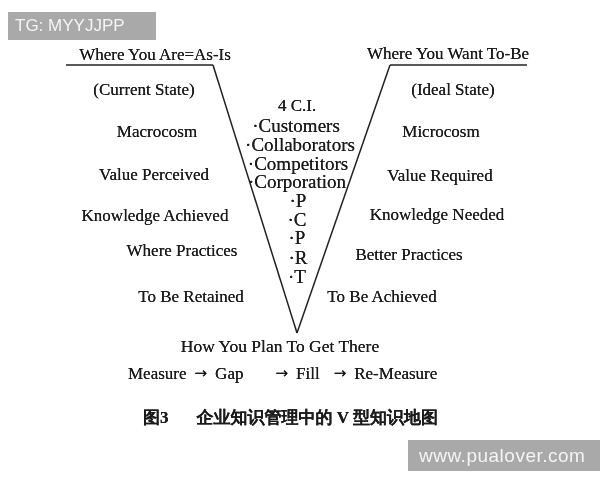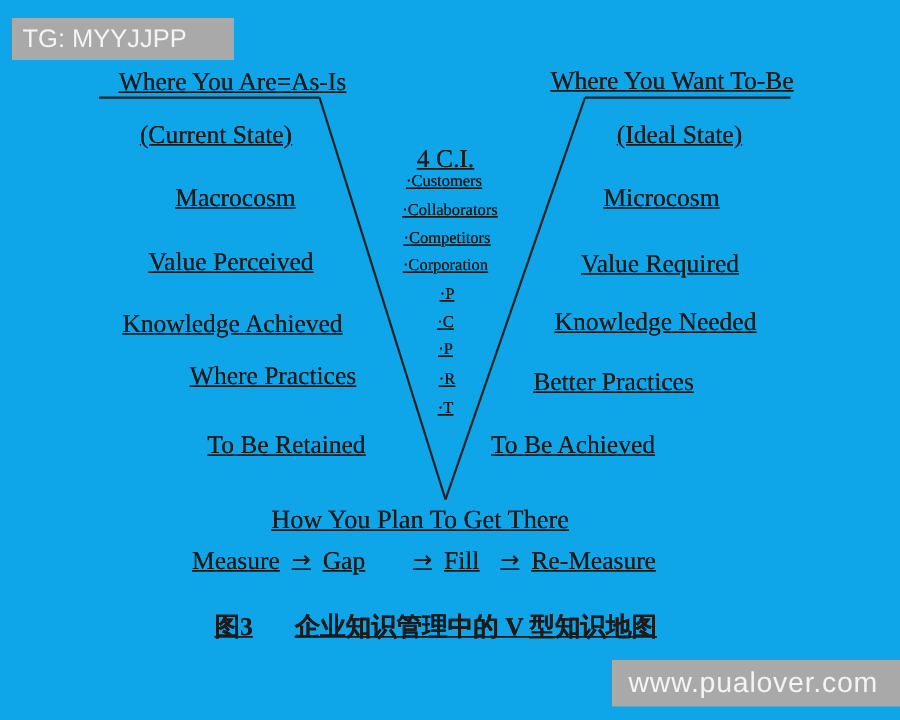--- a/index.html
+++ b/index.html
@@ -1,28 +1,28 @@
 <!DOCTYPE html>
 <html><head>
 <meta charset="utf-8">
 <style>
   html, body { margin: 0; padding: 0; background: #e8e8e8; }
   .stage {
     position: relative;
     width: 600px; height: 480px;
-    background: #0ea5e9;
+    background: #ffffff;
     overflow: hidden;
     font-family: "Liberation Serif", "DejaVu Serif", serif;
     color: #1b1b1b;
   }
-  .ink { text-shadow: 0 0 0.4px currentColor; text-decoration: underline; }
+  .ink { text-shadow: 0 0 0.4px currentColor; }
   .abs { position: absolute; white-space: nowrap; }
   .ctr { transform: translateX(-50%); }
   .t17 { font-size: 17px; }
-  .t16 { font-size: 11px; }
+  .t16 { font-size: 19px; }
   .banner {
     position: absolute;
     background: #a9a9a9;
     color: #f4f4f4;
     font-family: "Liberation Sans", "DejaVu Sans", sans-serif;
     display: flex; align-items: center;
   }
   .banner.top { left: 8px; top: 12px; width: 141px; height: 28px; font-size: 17px; padding-left: 7px; }
   .banner.bottom { left: 408px; top: 440px; width: 192px; height: 31px; font-size: 19px; padding-left: 11px; letter-spacing: .5px; }
   svg.vlines { position: absolute; left: 0; top: 0; pointer-events: none; }

